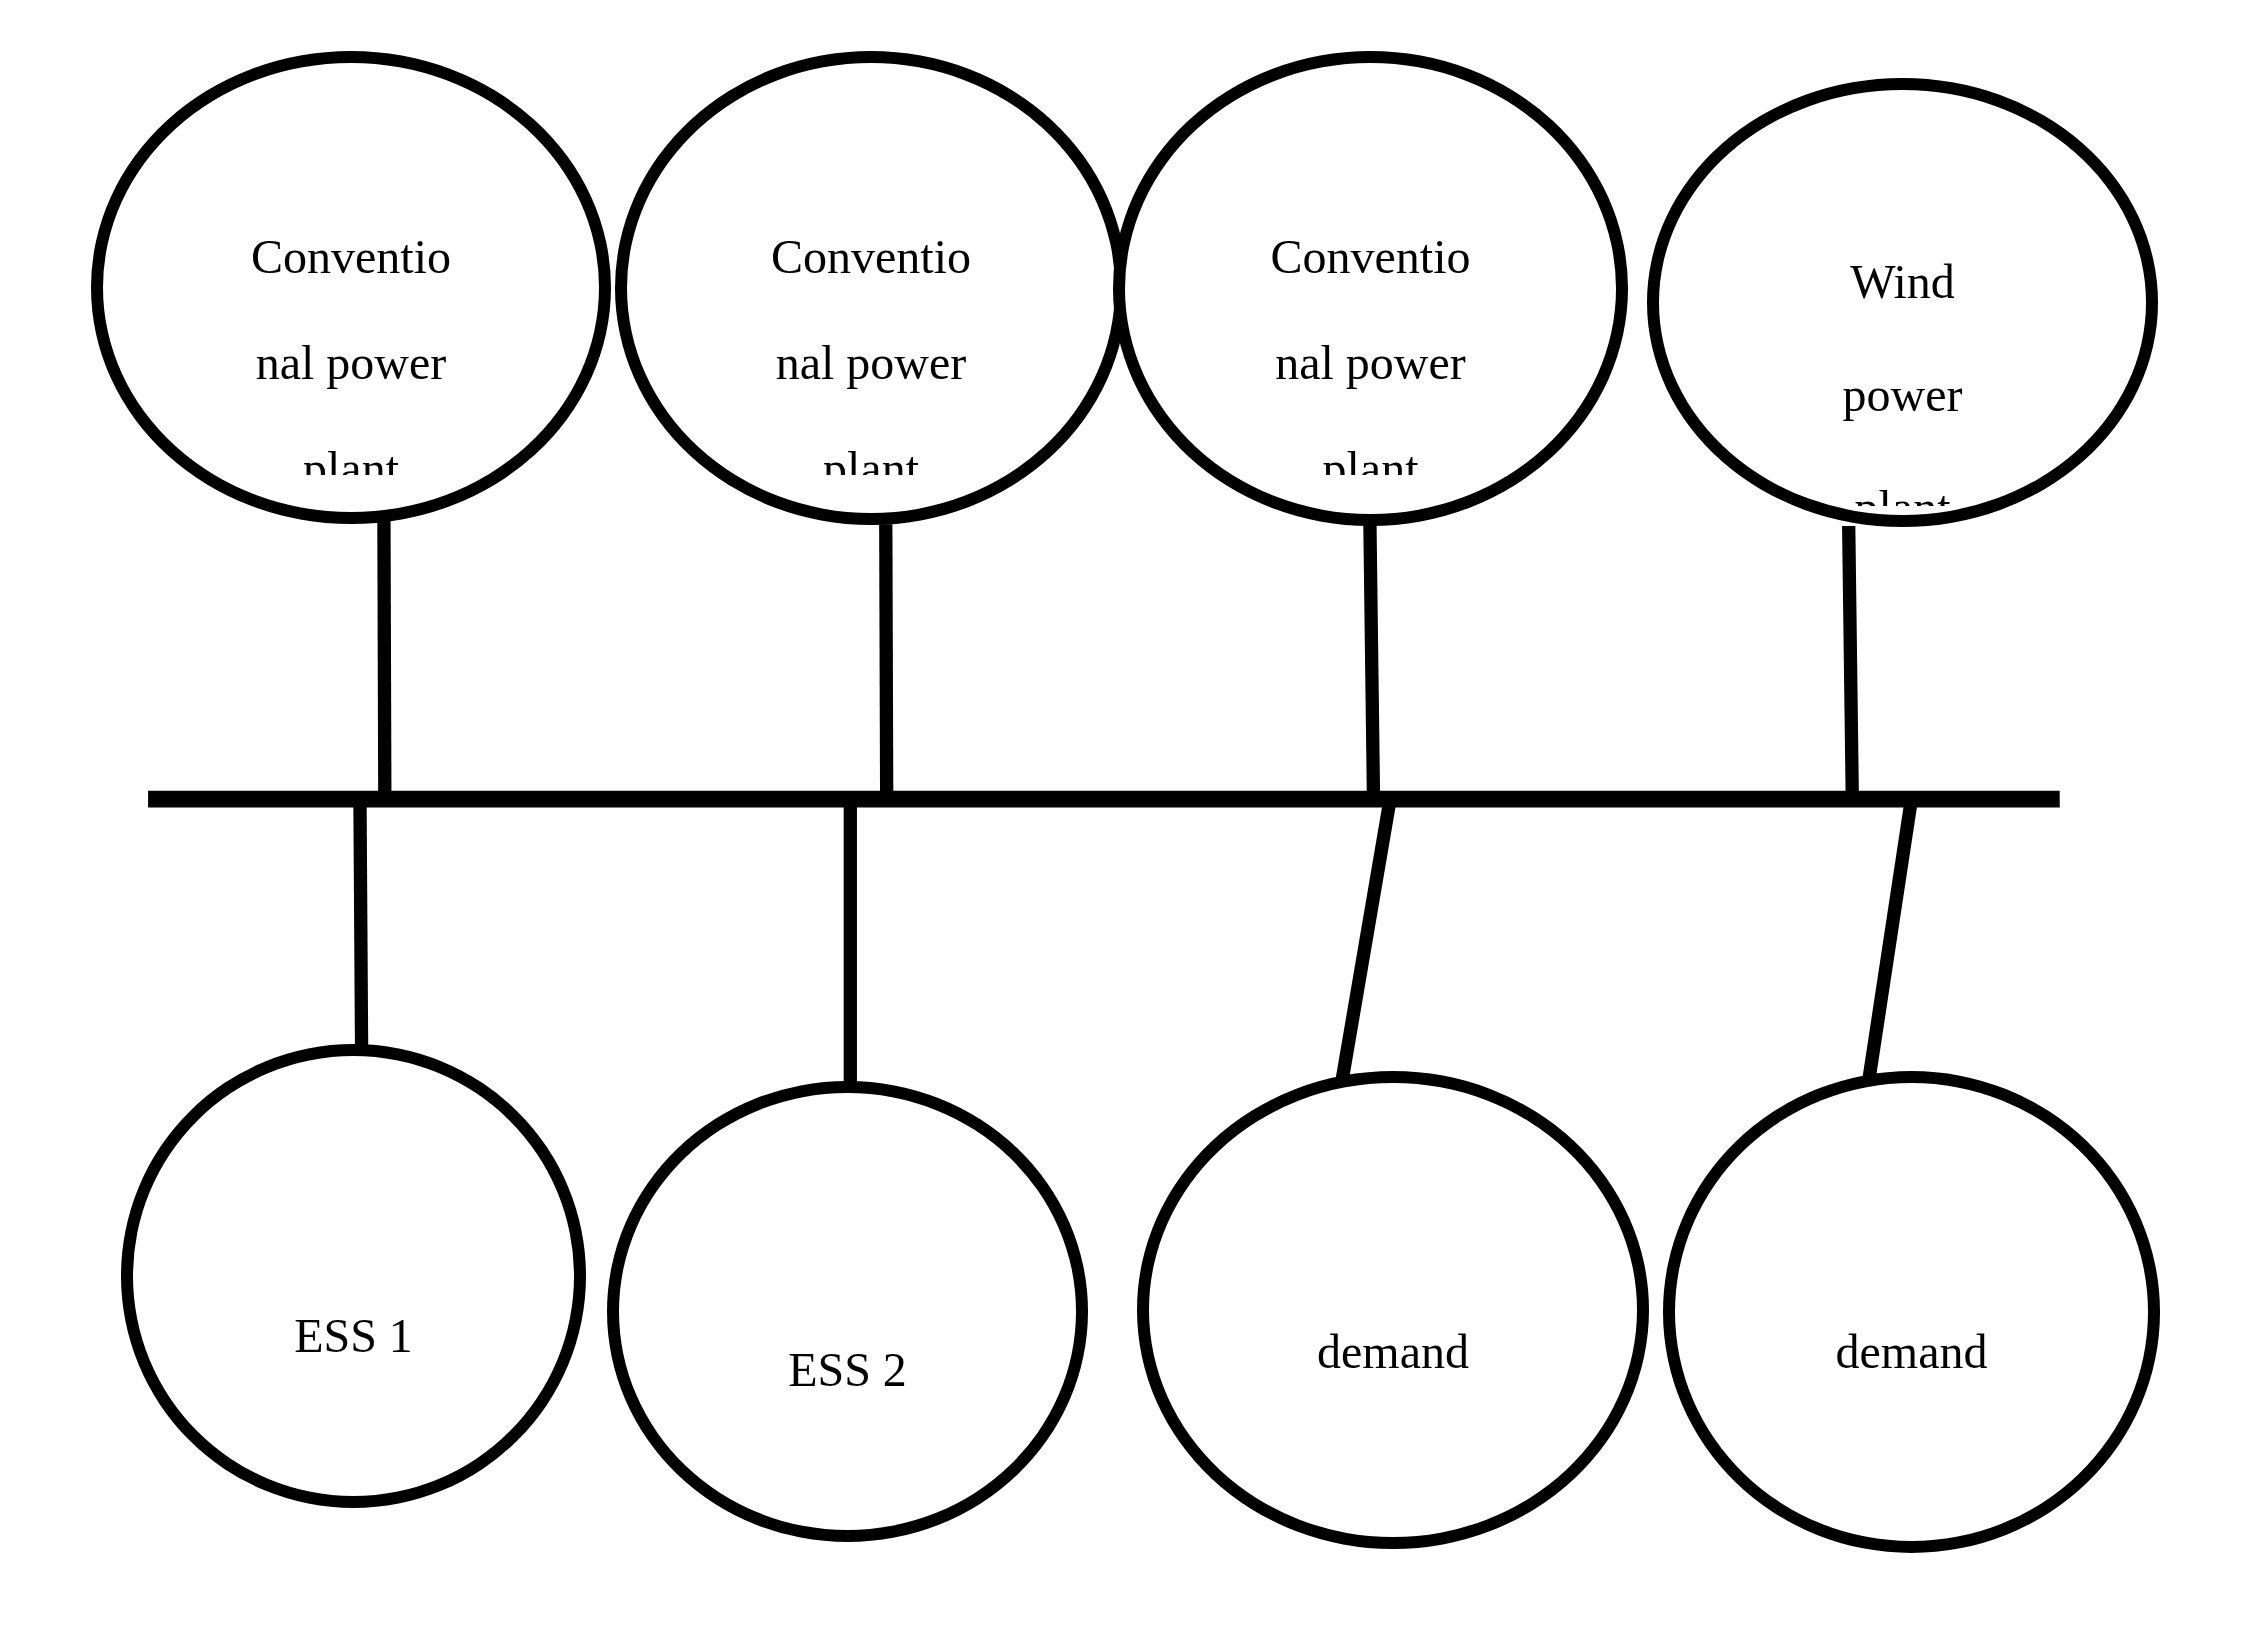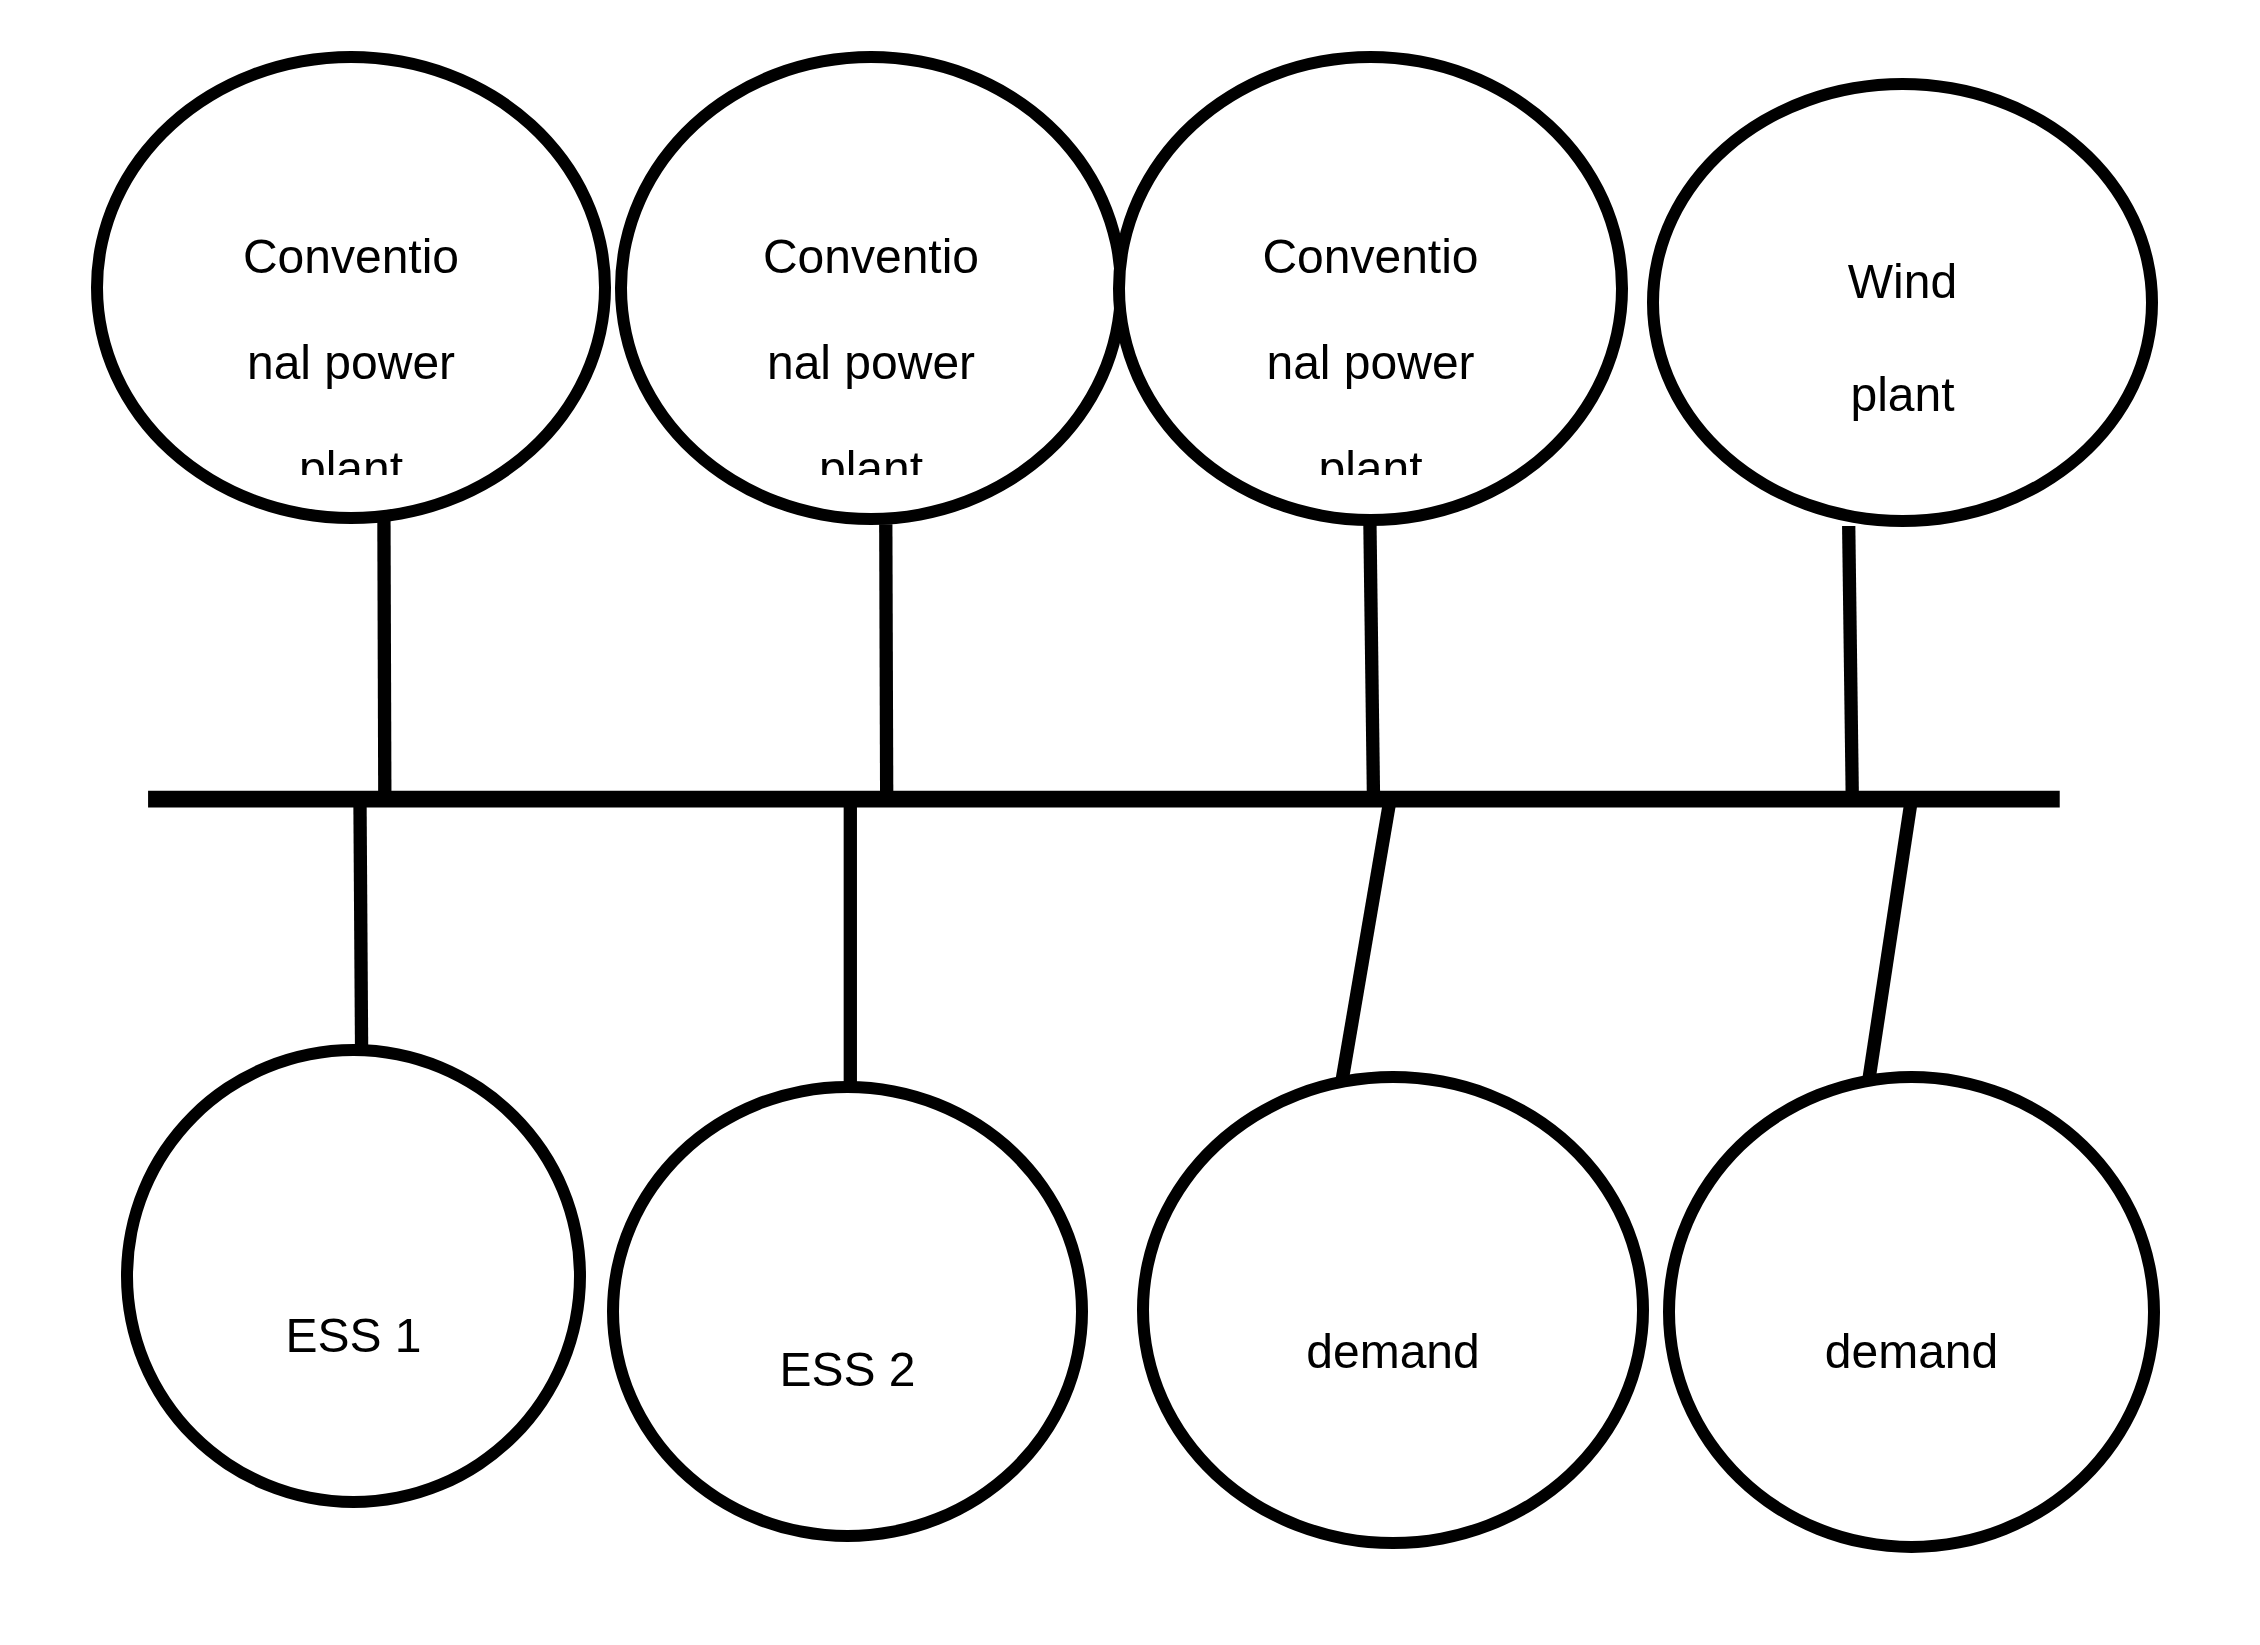--- a/index.html
+++ b/index.html
@@ -5,21 +5,21 @@
   html, body {
     margin: 0;
     padding: 0;
     background: #ffffff;
   }
   #canvas {
     position: relative;
     width: 2261px;
     height: 1646px;
     background: #ffffff;
-    font-family: Liberation Sans, sans-serif;
+    font-family: Liberation Serif, serif;
     color: #000000;
     overflow: hidden;
   }
   #edge-layer {
     position: absolute;
     left: 0;
     top: 0;
     width: 2261px;
     height: 1646px;
   }
@@ -99,20 +99,21 @@
     <div class="txt t-conv">
       <div class="tl">Conventio</div>
       <div class="tl">nal power</div>
       <div class="tl">plant</div>
     </div>
   </div>
 
   <div class="node c4">
     <div class="txt t-wind">
       <div class="tl">Wind</div>
+      <div class="tl">power</div>
       <div class="tl">plant</div>
     </div>
   </div>
 
   <div class="node b1">
     <div class="txt t-ess1">
       <div class="tl">ESS 1</div>
     </div>
   </div>
 

